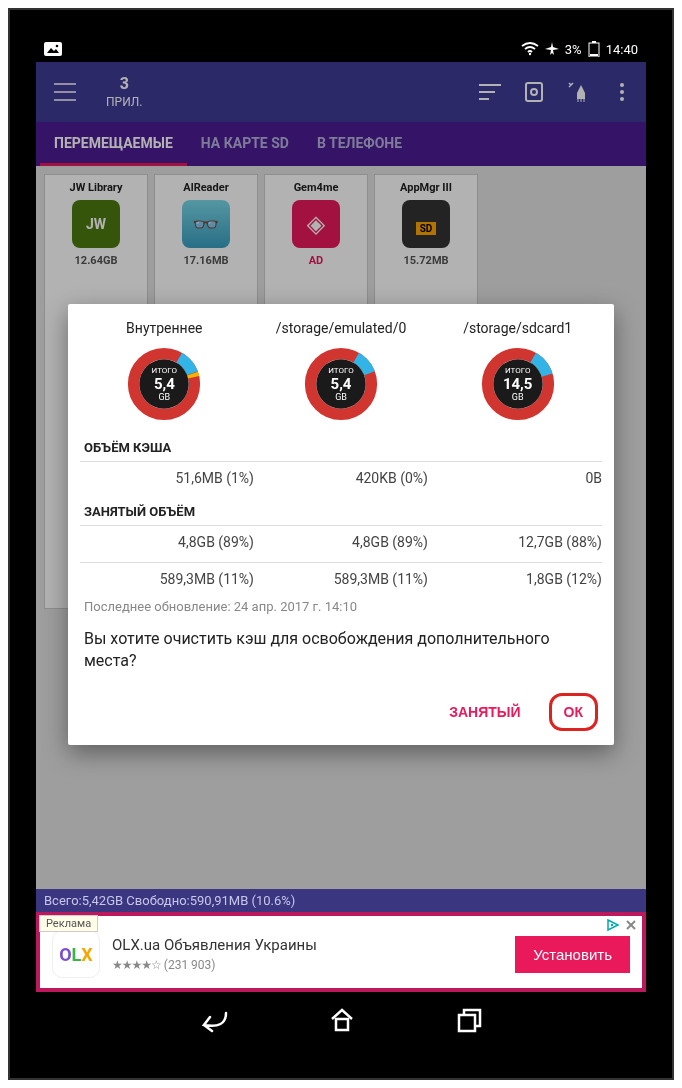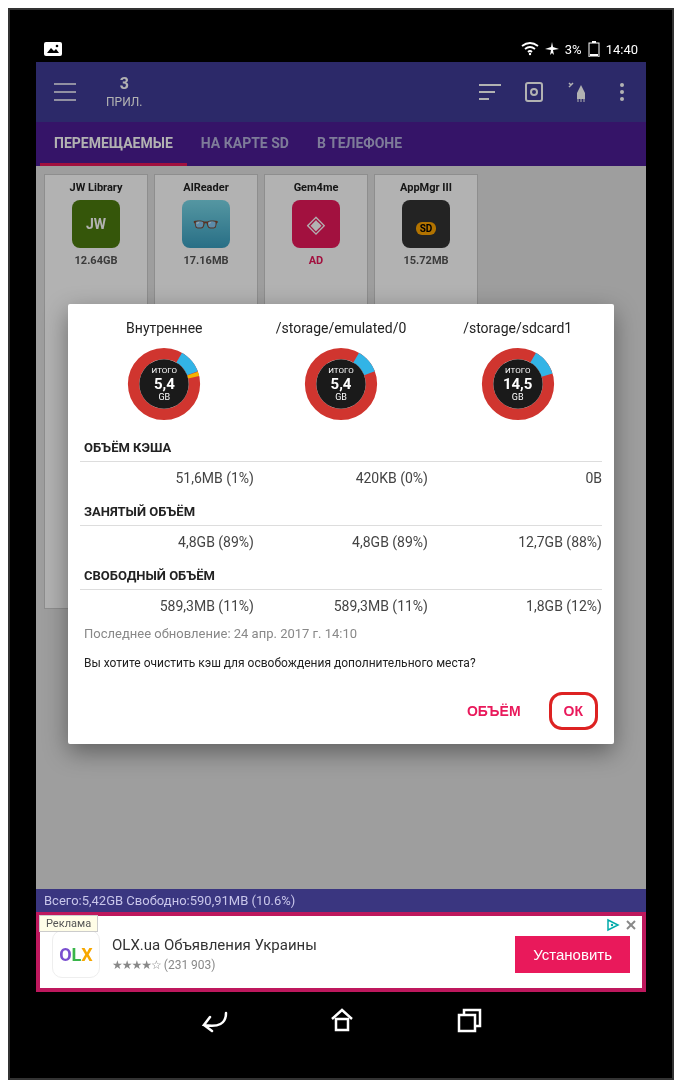--- a/index.html
+++ b/index.html
@@ -51,21 +51,21 @@
 .ring-text { position: absolute; top: 0; left: 0; right: 0; bottom: 0; display: flex; flex-direction: column; align-items: center; justify-content: center; color: #fff; }
 .ring-text .tot { font-size: 8px; }
 .ring-text .val { font-size: 15px; font-weight: bold; line-height: 1; margin-top: 2px; }
 .ring-text .unit { font-size: 9px; }
 
 .section { padding: 4px 12px 0; }
 .section h4 { font-size: 13px; font-weight: bold; color: #222; padding: 6px 4px; }
 .section .row3 { display: flex; border-top: 1px solid #ddd; padding: 8px 0; }
 .section .row3 > div { flex: 1; text-align: right; font-size: 14px; color: #444; }
 .updated { font-size: 13px; color: #888; padding: 4px 16px 10px; }
-.question { font-size: 12px; color: #222; padding: 4px 16px 12px; line-height: 1.4; }
+.question { font-size: 16px; color: #222; padding: 4px 16px 12px; line-height: 1.4; }
 .dactions { display: flex; justify-content: flex-end; padding: 8px 16px 14px; gap: 16px; }
 .dbtn { color: #E9195B; font-weight: bold; font-size: 14px; padding: 8px 12px; background: none; border: none; cursor: pointer; }
 .okhi { border: 3px solid #d22; border-radius: 13px; padding: 5px 9px; }
 
 
 .bottomfix { position: absolute; bottom: 60px; left: 0; right: 0; }
 .statsbar { background: #3a3680; color: #c8c6ea; font-size: 13px; padding: 4px 8px; }
 .adbox { background: #fff; border: 4px solid #be185d; position: relative; }
 .adtag { position: absolute; top: -1px; left: -1px; background: #fffde7; border: 1px solid #ccc; font-size: 11px; padding: 1px 6px; color: #555; }
 .adclose { position: absolute; top: 2px; right: 4px; display: flex; gap: 4px; }
@@ -190,21 +190,21 @@
       <div class="size">17.16MB</div>
     </div>
     <div class="appcard">
       <div class="name">Gem4me</div>
       <div class="icon" style="background:#E9195B;color:#fff;font-size:24px">◈</div>
       <div class="ad">AD</div>
     </div>
     <div class="appcard">
       <div class="name">AppMgr III</div>
       <div class="icon" style="background:#333;color:#fff;font-size:10px;font-weight:bold;flex-direction:column">
-              <div style="background:#ffa500;color:#000;padding:1px 4px;border-radius:6px;margin-top:8px">SD</div>
+              <div style="background:#ffa500;color:#000;padding:1px 4px;border-radius:0;margin-top:8px">SD</div>
             </div>
       <div class="size">15.72MB</div>
     </div>
   </div>
   <div class="content"></div>
 
   <div class="dim"></div>
 
   <div class="dialog">
     <div class="dcols">
@@ -266,32 +266,31 @@
     </div>
     <div class="section">
       <h4>ЗАНЯТЫЙ ОБЪЁМ</h4>
       <div class="row3">
               <div>4,8GB (89%)</div>
               <div>4,8GB (89%)</div>
               <div>12,7GB (88%)</div>
             </div>
     </div>
     <div class="section">
-      <h4>СВОБОДНЫЙ ОБЪЁМ</h4>
       <div class="row3">
               <div>589,3MB (11%)</div>
               <div>589,3MB (11%)</div>
               <div>1,8GB (12%)</div>
             </div>
     </div>
 
     <div class="updated">Последнее обновление: 24 апр. 2017 г. 14:10</div>
     <div class="question">Вы хотите очистить кэш для освобождения дополнительного места?</div>
     <div class="dactions">
-      <button class="dbtn">ОБЪЁМ</button>
+      <button class="dbtn">ЗАНЯТЫЙ</button>
       <span class="okhi"><button class="dbtn" style="padding:3px 3px">ОК</button></span>
     </div>
   </div>
 
   <div class="bottomfix">
     <div class="statsbar">Всего:5,42GB Свободно:590,91MB (10.6%)</div>
     <div class="adbox">
       <div class="adtag">Реклама</div>
       <div class="adclose">
         <span>

